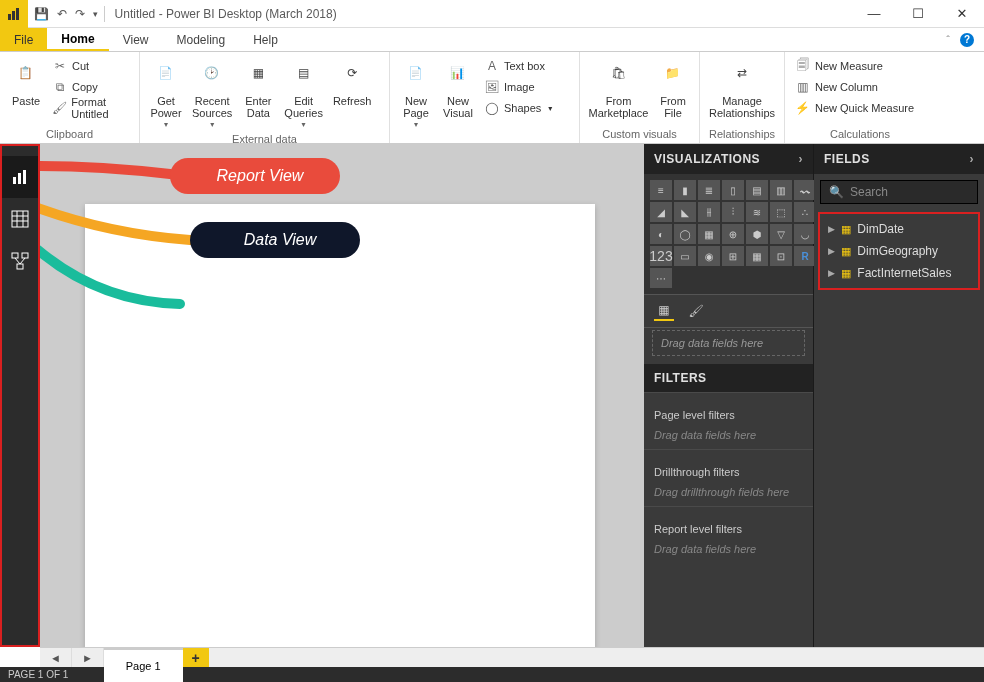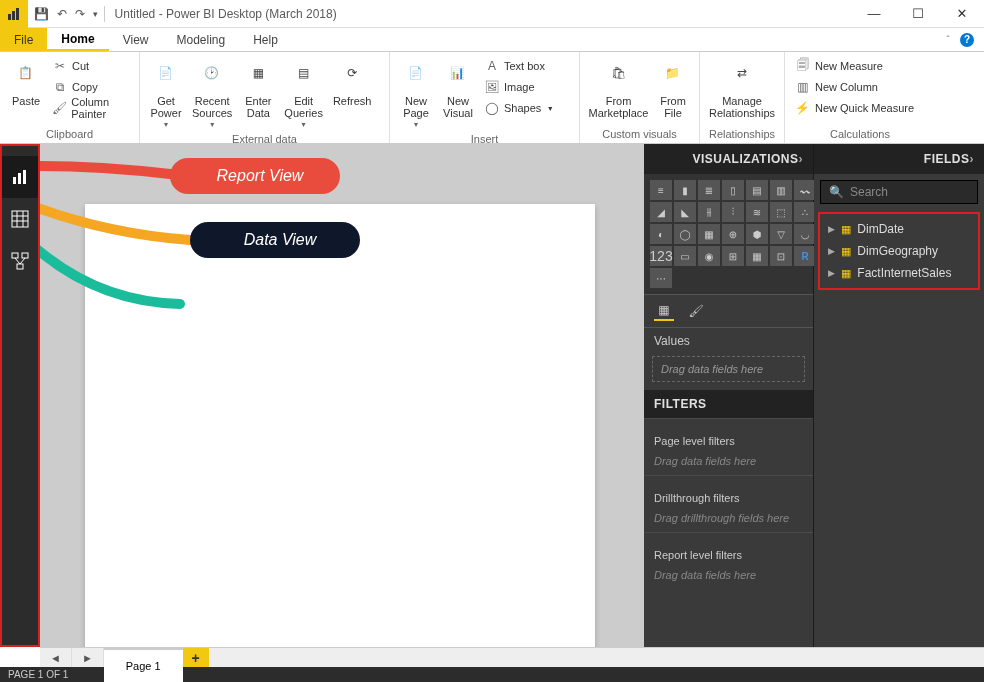--- a/index.html
+++ b/index.html
@@ -47,21 +47,21 @@
 .callout { position: absolute; height: 36px; border-radius: 18px; color: #fff; display: flex; align-items: center; justify-content: center; font-size: 16px; font-weight: 400; padding: 0 20px 0 30px; }
 .callout::before { content: ''; position: absolute; left: -18px; top: 50%; transform: translateY(-50%); width: 0; height: 0; border-top: 10px solid transparent; border-bottom: 10px solid transparent; }
 .co1 { background: #e94b3c; top: 14px; left: 130px; width: 170px; }
 .co2 { background: #0f172a; top: 78px; left: 150px; width: 170px; }
 .co3 { background: #1abc9c; top: 142px; left: 140px; width: 210px; }
 
 
 .panel { background: #3a3a3a; color: #e0e0e0; display: flex; flex-direction: column; }
 .panel.viz { width: 170px; border-right: 1px solid #1a1a1a; }
 .panel.fields { width: 170px; }
-.panel-hdr { height: 30px; background: #222; display: flex; align-items: center; justify-content: flex-end; padding: 0 10px; font-size: 12px; font-weight: 600; letter-spacing: 0.5px; cursor: pointer; }
+.panel-hdr { height: 30px; background: #222; display: flex; align-items: center; justify-content: space-between; padding: 0 10px; font-size: 12px; font-weight: 600; letter-spacing: 0.5px; cursor: pointer; }
 .panel-hdr .chev { font-size: 12px; color: #aaa; }
 .viz-grid { display: grid; grid-template-columns: repeat(7, 22px); gap: 2px; padding: 6px; background: #333; }
 .viz-cell { width: 22px; height: 20px; background: #555; display: flex; align-items: center; justify-content: center; cursor: pointer; font-size: 10px; color: #ccc; }
 .viz-tools { display: flex; gap: 12px; padding: 6px 10px; border-top: 1px solid #555; border-bottom: 1px solid #555; }
 .viz-tool { width: 20px; height: 20px; cursor: pointer; color: #ccc; display:flex;align-items:center;justify-content:center;}
 .viz-tool.active { border-bottom: 2px solid #f2c811; }
 .well-label { padding: 6px 10px; font-size: 12px; color: #ccc; }
 .well-drop { margin: 2px 8px 8px; padding: 6px 8px; border: 1px dashed #666; font-size: 11px; color: #999; font-style: italic; }
 .filter-hdr { background: #222; padding: 7px 10px; font-size: 12px; font-weight: 600; letter-spacing: 0.5px; }
 .flabel { padding: 16px 10px 4px; font-size: 11px; color: #ccc; border-top: 1px solid #4a4a4a;}
@@ -137,21 +137,21 @@
         <div class="rbtn-sm">
             <span class="sicon">✂</span>
             <span>Cut</span>
           </div>
         <div class="rbtn-sm">
             <span class="sicon">⧉</span>
             <span>Copy</span>
           </div>
         <div class="rbtn-sm">
             <span class="sicon">🖌</span>
-            <span>Column Painter</span>
+            <span>Format Untitled</span>
           </div>
       </div>
     </div>
     <div class="label">Clipboard</div>
   </div>
 
   <div class="rgroup" style="width:250px">
     <div class="body">
       <div class="rbtn-lg">
           <div class="ricon">📄</div>
@@ -206,21 +206,20 @@
             <span class="sicon">🖼</span>
             <span>Image</span>
           </div>
         <div class="rbtn-sm">
             <span class="sicon">◯</span>
             <span>Shapes</span>
             <span style="font-size:8px;margin-left:3px">▾</span>
           </div>
       </div>
     </div>
-    <div class="label">Insert</div>
   </div>
 
   <div class="rgroup" style="width:120px">
     <div class="body">
       <div class="rbtn-lg">
           <div class="ricon">🛍</div>
           <div class="rtxt" style="white-space:pre">From
 Marketplace</div>
         </div>
       <div class="rbtn-lg">
@@ -339,21 +338,20 @@
       <div class="viz-cell">⊞</div>
       <div class="viz-cell">▦</div>
       <div class="viz-cell">⊡</div>
       <div class="viz-cell" style="color:#4a90d9;font-weight:bold">R</div>
       <div class="viz-cell">⋯</div>
     </div>
     <div class="viz-tools">
       <div class="viz-tool active">▦</div>
       <div class="viz-tool">🖌</div>
     </div>
-    <div class="well-label">Values</div>
     <div class="well-drop">Drag data fields here</div>
     <div class="filter-hdr">FILTERS</div>
     <div class="flabel">Page level filters</div>
     <div class="fdrop">Drag data fields here</div>
     <div class="flabel">Drillthrough filters</div>
     <div class="fdrop">Drag drillthrough fields here</div>
     <div class="flabel">Report level filters</div>
     <div class="fdrop">Drag data fields here</div>
   </div>
 

